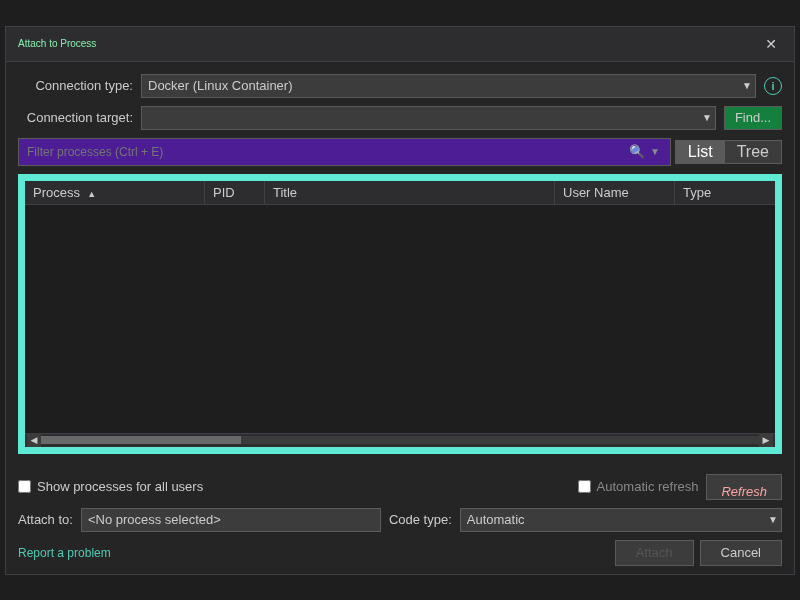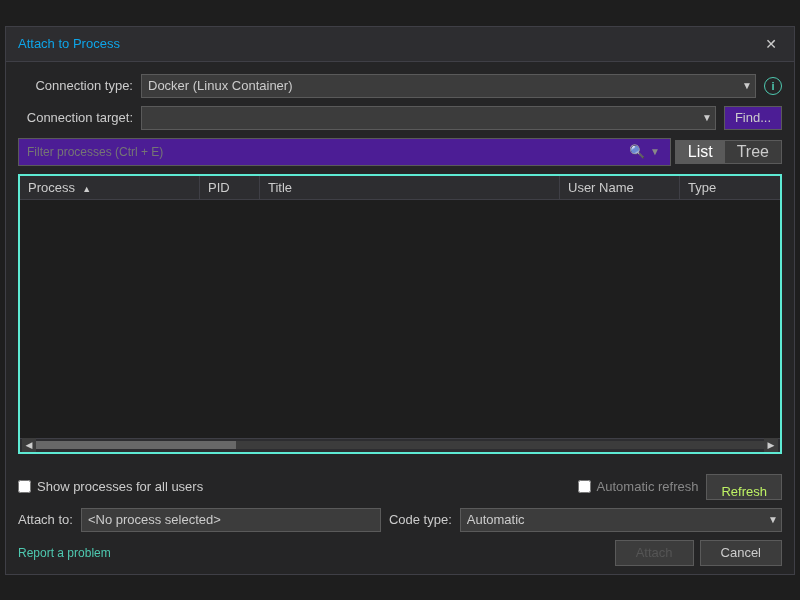--- a/index.html
+++ b/index.html
@@ -32,22 +32,22 @@
     .title-bar {
       background: #2d2d30;
       padding: 8px 12px;
       display: flex;
       justify-content: space-between;
       align-items: center;
       border-bottom: 1px solid #3f3f46;
     }
 
     .title-bar-text {
-      font-size: 13px;
-      color: #0ea5e9;
+      font-size: 10px;
+      color: #86efac;
     }
 
     .close-btn {
       background: none;
       border: none;
       color: #cccccc;
       cursor: pointer;
       font-size: 14px;
       padding: 2px 5px;
       line-height: 1;
@@ -109,21 +109,21 @@
       display: flex;
       align-items: center;
       justify-content: center;
       border-radius: 50%;
       border: 1px solid #4ec9b0;
       font-weight: bold;
       font-size: 11px;
     }
 
     .find-btn {
-      background: #4c1d95;
+      background: #15803d;
       border: 1px solid #5a5a5a;
       color: #cccccc;
       padding: 2px 10px;
       height: 24px;
       cursor: pointer;
       white-space: nowrap;
     }
 
     .toolbar-row {
       display: flex;
@@ -182,21 +182,21 @@
       cursor: pointer;
       font-size: 16px;
     }
 
     .view-btn.active {
       background: #5a5a5a;
       color: white;
     }
 
     .process-table {
-      border: 2px solid #5eead4;
+      border: 7px solid #5eead4;
       background: #1e1e1e;
       flex: 1;
       min-height: 280px;
       display: flex;
       flex-direction: column;
     }
 
     .table-header {
       display: flex;
       background: #2d2d30;
@@ -311,24 +311,25 @@
       display: flex;
       align-items: center;
       gap: 6px;
       color: #888;
       cursor: pointer;
     }
 
     .refresh-btn {
       background: #3c3c3c;
       border: 1px solid #5a5a5a;
-      color: #bef264;
+      color: #fca5a5;
       padding: 9px 14px;
       height: 26px;
       cursor: pointer;
+      font-style: italic;
     }
 
     .attach-row {
       display: flex;
       align-items: center;
       gap: 8px;
     }
 
     .attach-label {
       white-space: nowrap;

